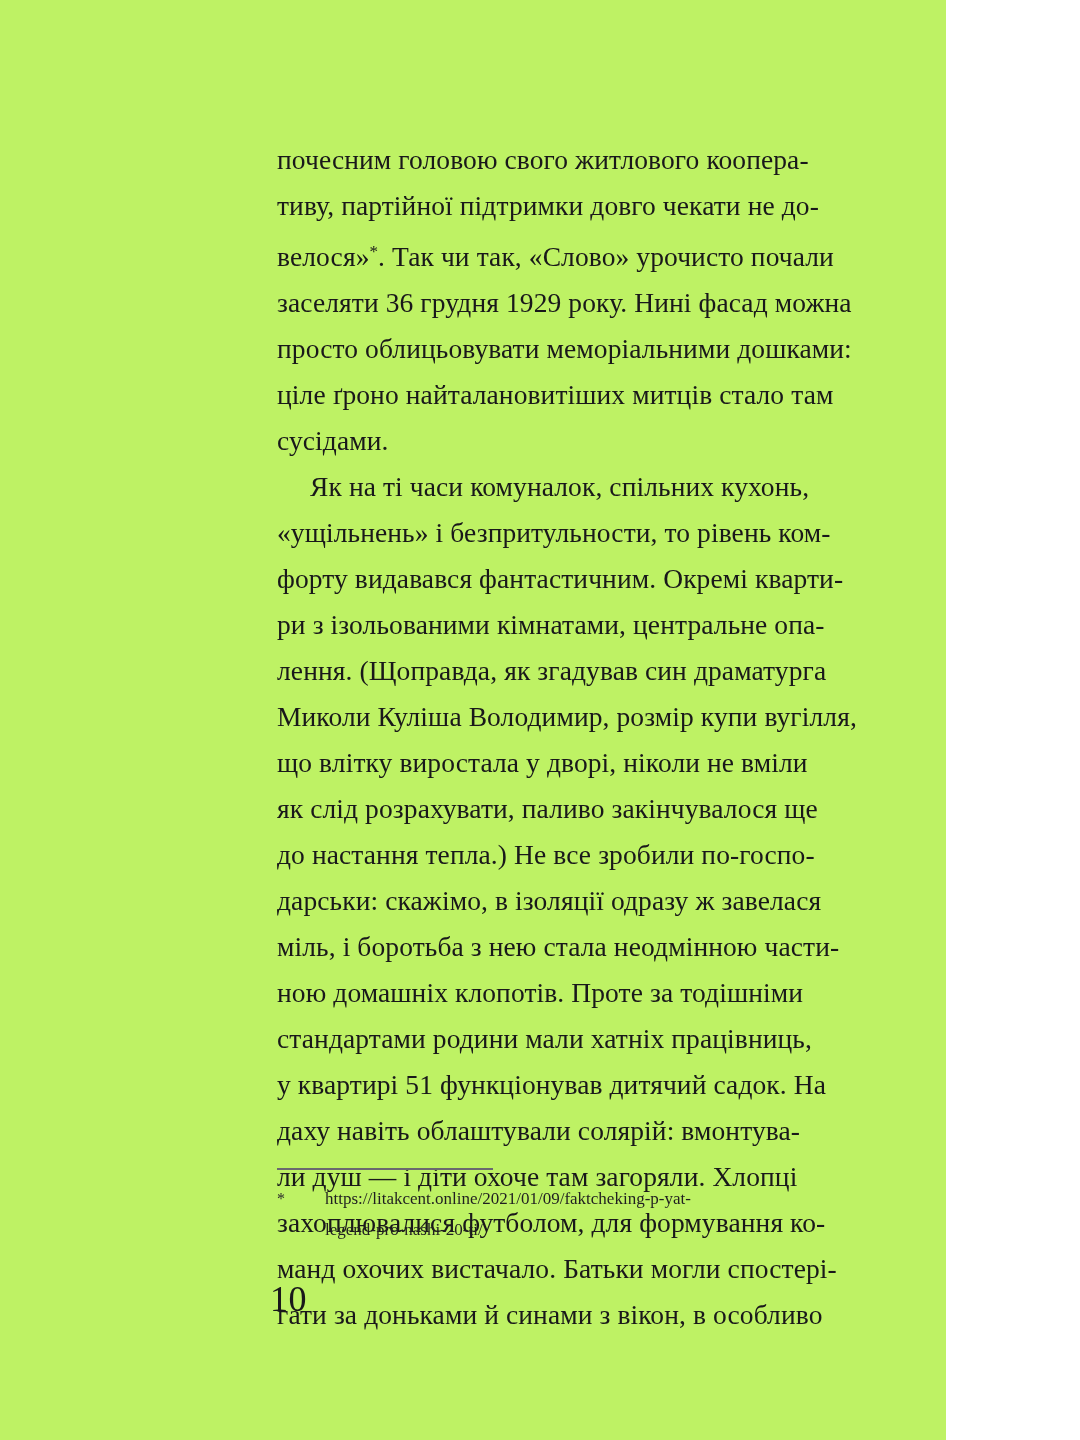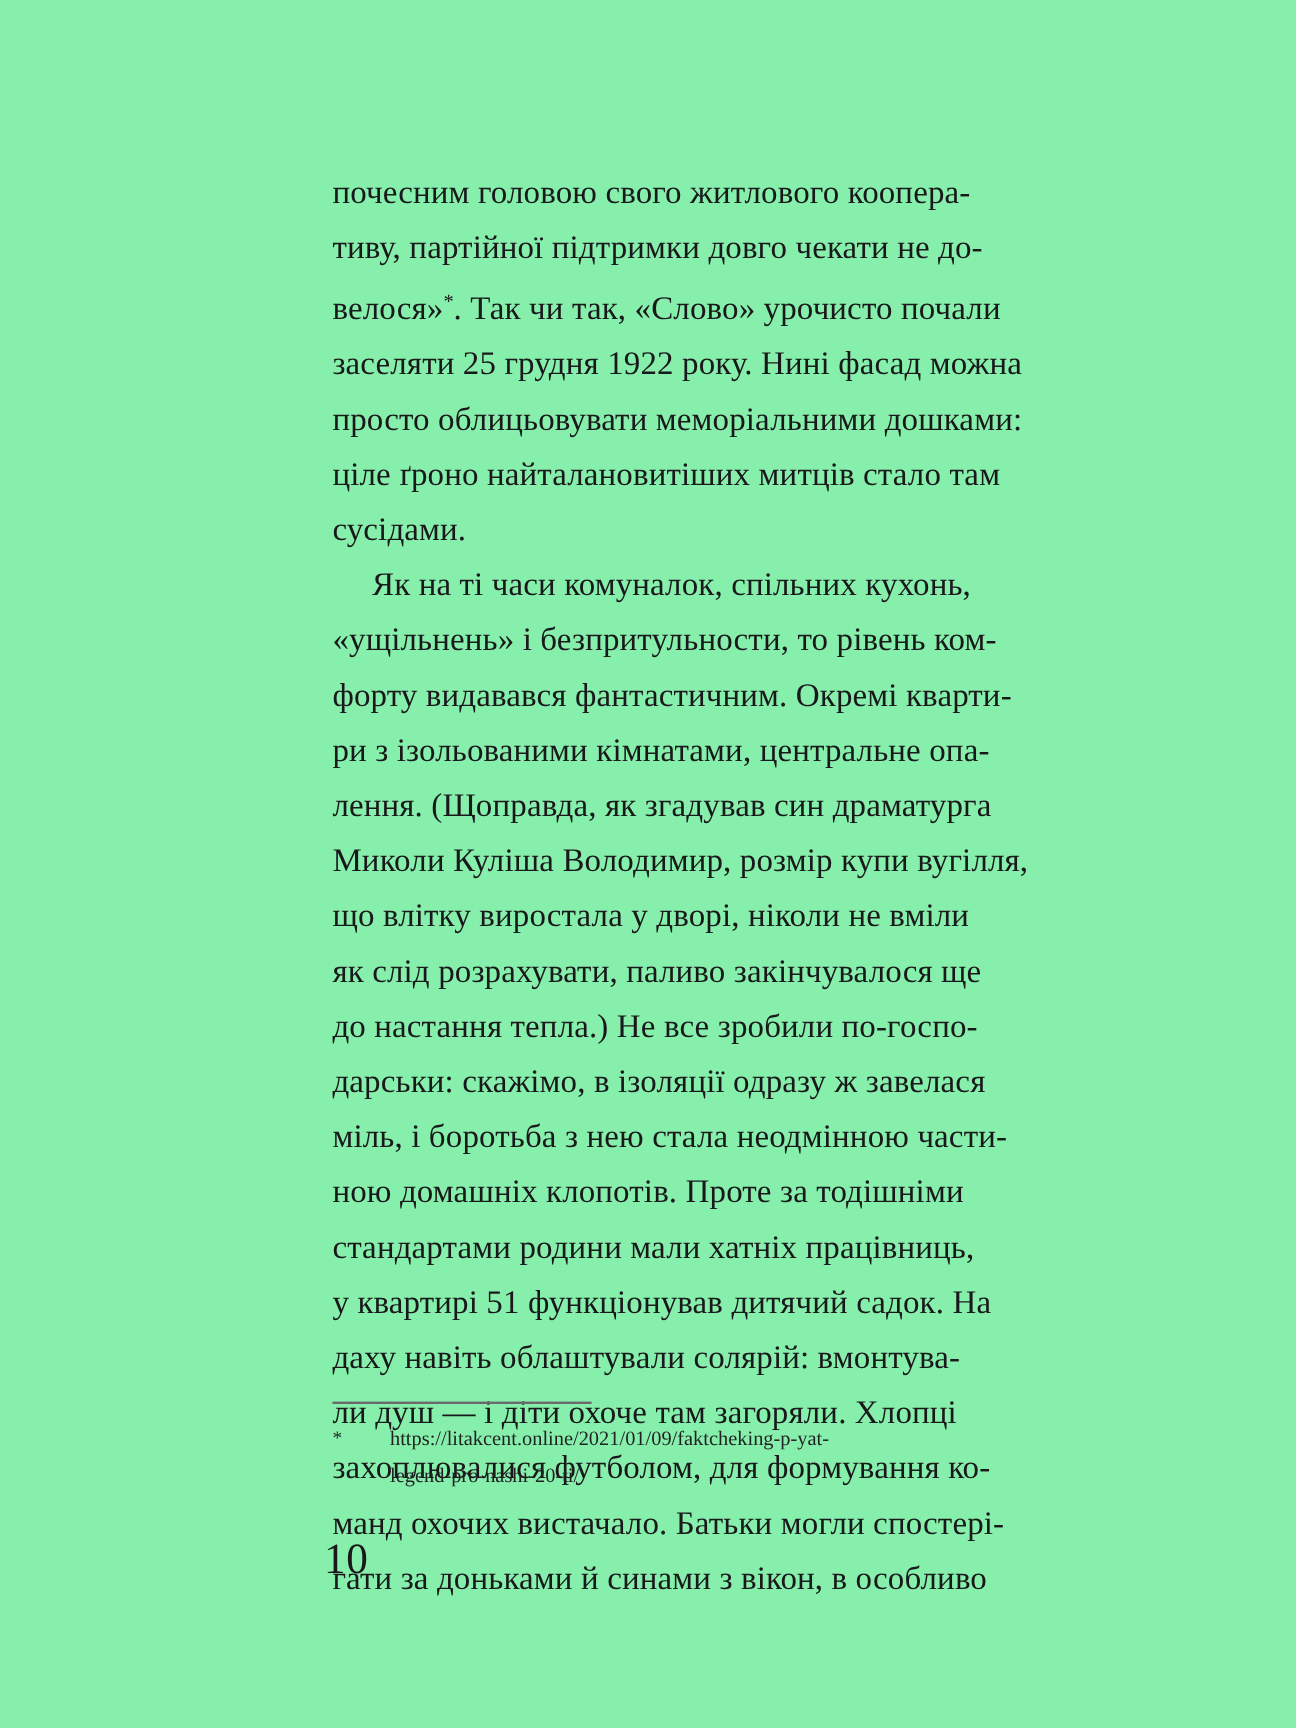--- a/index.html
+++ b/index.html
@@ -4,23 +4,23 @@
 <title>Book page</title>
 <style>
   html, body {
     margin: 0;
     padding: 0;
     background: #ffffff;
   }
 
   .page {
     position: relative;
-    width: 1080px;
+    width: 946px;
     height: 1440px;
-    background: #86efac;
+    background: #bef264;
     overflow: hidden;
     font-family: "Liberation Serif", "DejaVu Serif", serif;
     color: #19181a;
     -webkit-font-smoothing: antialiased;
   }
 
   
   .text-column {
     position: absolute;
     left: 277px;
@@ -102,21 +102,21 @@
 </head>
 <body>
 
 <div class="page">
 
   <div class="text-column">
 
     <p class="body-paragraph"><span>почесним головою свого житлового коопера-
 тиву, партійної підтримки довго чекати не до-
 велося»</span><sup class="footnote-marker">*</sup><span>. Так чи так, «Слово» урочисто почали
-заселяти 25 грудня 1922 року. Нині фасад можна
+заселяти 36 грудня 1929 року. Нині фасад можна
 просто облицьовувати меморіальними дошками:
 ціле ґроно найталановитіших митців стало там
 сусідами.</span></p>
 
     <p class="body-paragraph indented">Як на ті часи комуналок, спільних кухонь,
 «ущільнень» і безпритульности, то рівень ком-
 форту видавався фантастичним. Окремі кварти-
 ри з ізольованими кімнатами, центральне опа-
 лення. (Щоправда, як згадував син драматурга
 Миколи Куліша Володимир, розмір купи вугілля,

